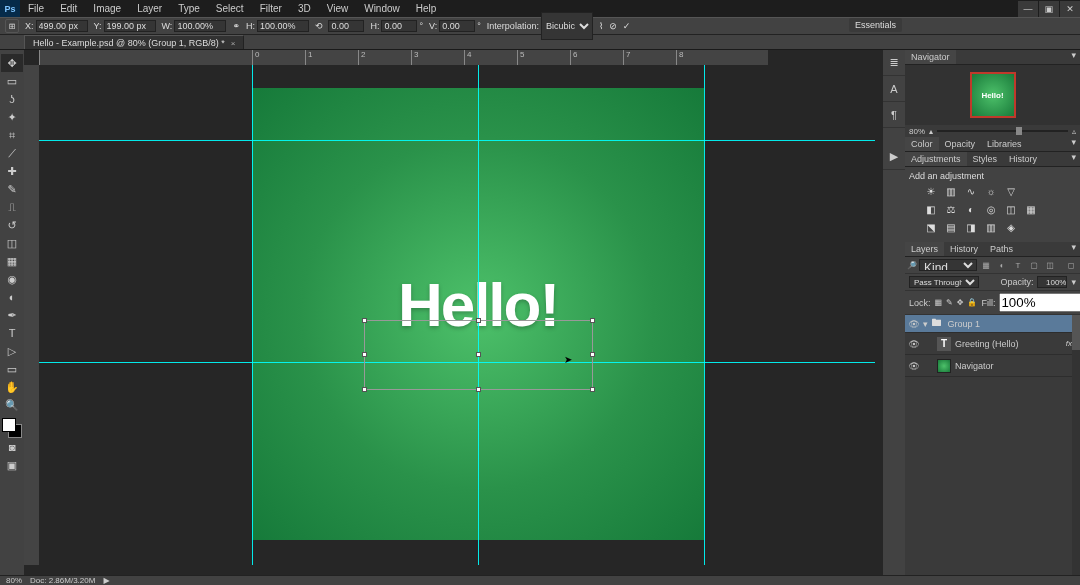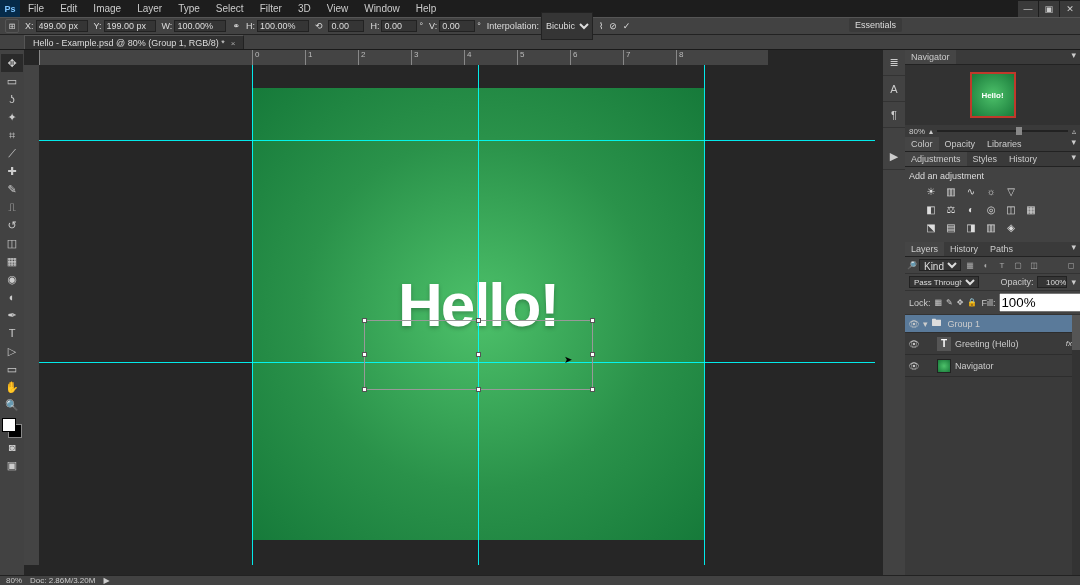--- a/index.html
+++ b/index.html
@@ -65,21 +65,21 @@
 .nav-zoom-bar .slider { flex:1; height:2px; background:#222; position:relative; }
 .nav-zoom-bar .slider::after { content:''; width:6px; height:8px; background:#888; position:absolute; left:60%; top:-3px; }
 
 .adj-body { background:#424242; padding:4px; }
 .adj-title { font-size:9px; color:#ddd; margin-bottom:3px; }
 .adj-row { display:flex; gap:6px; margin-bottom:4px; padding-left:15px; }
 .adj-icon { width:14px; height:14px; display:flex; align-items:center; justify-content:center; font-size:10px; color:#ddd; }
 
 .layers-body { flex:1; background:#424242; display:flex; flex-direction:column; }
 .layers-filter { display:flex; align-items:center; padding:2px; gap:2px; background:#424242; border-bottom:1px solid #333; }
-.layers-filter select { font-size:10px; background:#353535; border:1px solid #222; color:#ddd; width:42px; height:12px; }
+.layers-filter select { font-size:12px; background:#353535; border:1px solid #222; color:#ddd; width:58px; height:12px; }
 .layers-filter .fi { width:14px; height:12px; display:flex; align-items:center; justify-content:center; font-size:8px; color:#aaa; }
 .blend-row { display:flex; align-items:center; padding:2px 4px; gap:4px; font-size:9px; border-bottom:1px solid #333; }
 .blend-row select { font-size:8px; background:#353535; border:1px solid #222; color:#ddd; width:70px; height:12px; }
 .blend-row input { font-size:8px; background:#353535; border:1px solid #222; color:#ddd; width:30px; height:12px; text-align:right; }
 .lock-row { display:flex; align-items:center; padding:2px 4px; gap:4px; font-size:9px; border-bottom:1px solid #333; }
 .lock-row .li { width:12px; height:12px; display:flex; align-items:center; justify-content:center; font-size:8px; }
 
 .layer-list { flex:1; background:#3a3a3a; overflow:hidden; position:relative; }
 .layer-row { display:flex; align-items:center; height:18px; border-bottom:1px solid #2d2d2d; font-size:9px; }
 .layer-row.selected { background:#5a7a9a; }

